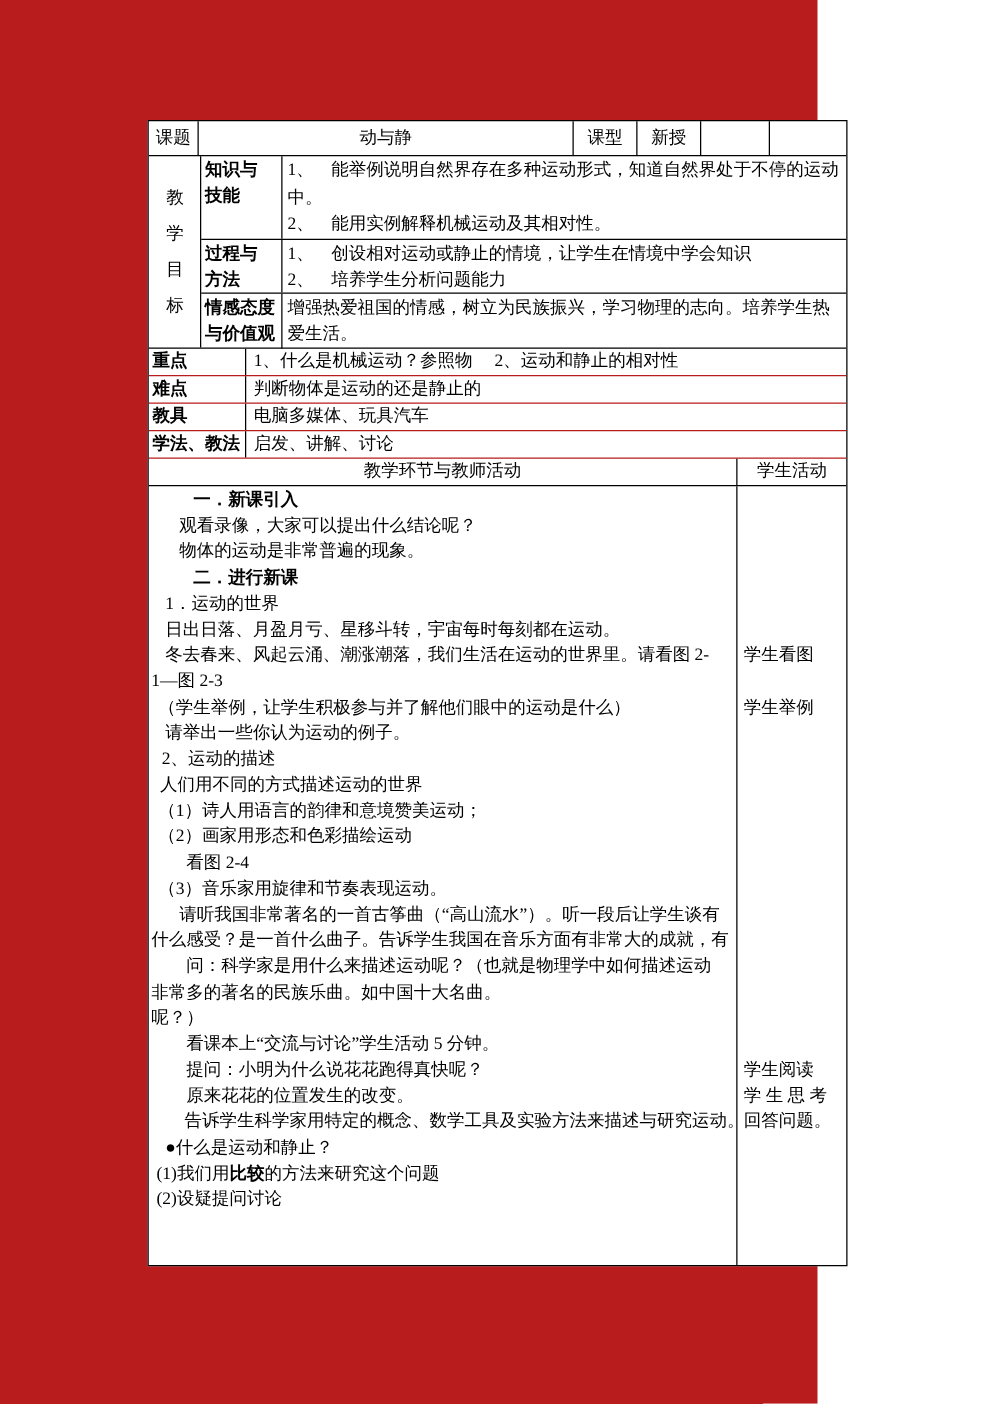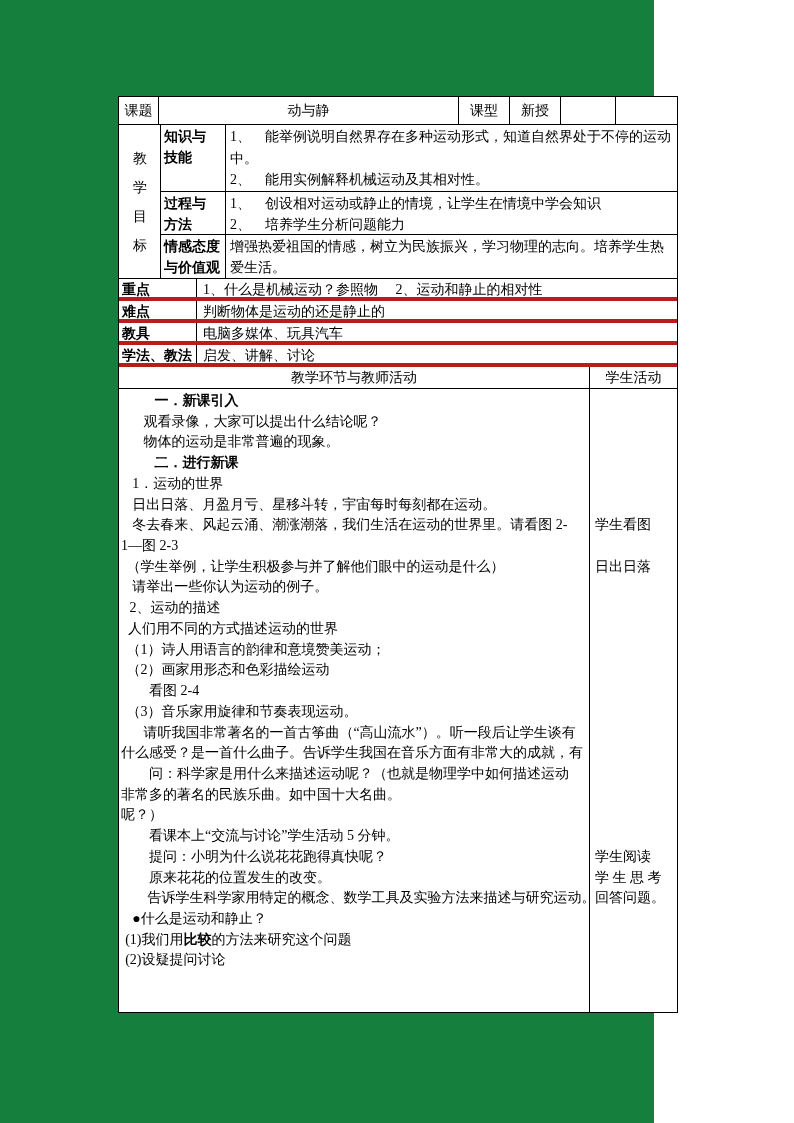--- a/index.html
+++ b/index.html
@@ -5,21 +5,21 @@
   * { box-sizing: border-box; margin: 0; padding: 0; }
   html, body { background: #ffffff; }
   body {
     width: 794px; height: 1123px;
     font-family: "Liberation Serif", "DejaVu Serif", serif;
     color: #000000;
   }
   .page {
     position: relative;
     width: 654px; height: 1123px;
-    background: #15803d;
+    background: #b91c1c;
     font-size: 14px;
     line-height: 21px;
   }
   .doc-table {
     position: absolute;
     left: 118px; top: 96px;
     width: 560px;
     border: 1px solid #000;
     background: #fff;
   }
@@ -60,21 +60,21 @@
     width: 65px;
     border-right: 1px solid #000;
     font-weight: bold;
     padding: 1px 3px;
     white-space: pre-line;
     line-height: 21px;
   }
   .goal-content { flex: 1; padding: 1px 4px 0 4px; line-height: 21.5px; }
 
   
-  .meta-row { display: flex; height: 22px; border-bottom: 4px solid #b91c1c; }
+  .meta-row { display: flex; height: 22px; border-bottom: 1px solid #b91c1c; }
   .meta-label {
     width: 78px;
     border-right: 1px solid #000;
     font-weight: bold;
     padding: 0 3px;
     line-height: 21px;
     white-space: nowrap;
   }
   .meta-content { flex: 1; padding: 0 6px; line-height: 21px; white-space: nowrap; overflow: hidden; }
 
@@ -199,21 +199,21 @@
         </div>
       <div class="cell c-main-right last" id="student-lines">
           <div class="line"></div>
           <div class="line"></div>
           <div class="line"></div>
           <div class="line"></div>
           <div class="line"></div>
           <div class="line"></div>
           <div class="line">学生看图</div>
           <div class="line"></div>
-          <div class="line">日出日落</div>
+          <div class="line">学生举例</div>
           <div class="line"></div>
           <div class="line"></div>
           <div class="line"></div>
           <div class="line"></div>
           <div class="line"></div>
           <div class="line"></div>
           <div class="line"></div>
           <div class="line"></div>
           <div class="line"></div>
           <div class="line"></div>

